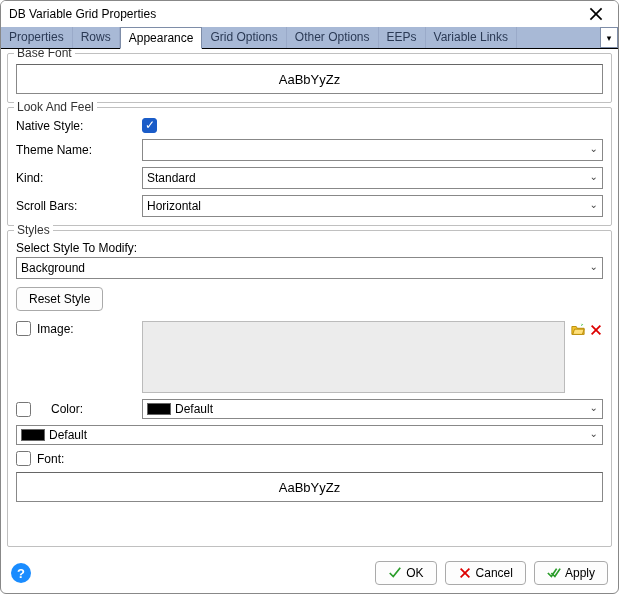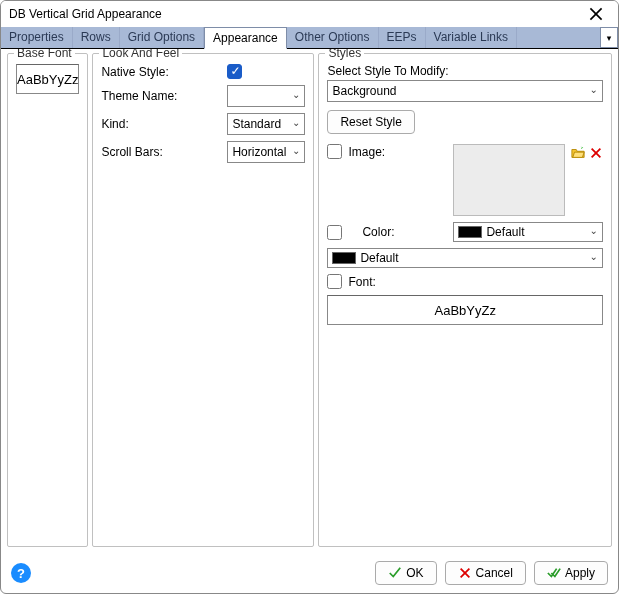--- a/index.html
+++ b/index.html
@@ -61,21 +61,21 @@
     width: 18px;
     background: #fff;
     border: 1px solid #7e8da8;
     display: flex; align-items: center; justify-content: center;
   }
   .content {
     flex: 1;
     padding: 4px 6px 6px 6px;
     overflow: hidden;
     display: flex;
-    flex-direction: row;
+    flex-direction: column;
     gap: 4px;
   }
   .group {
     border: 1px solid #c0c0c0;
     border-radius: 2px;
     padding: 10px 8px 8px 8px;
     position: relative;
   }
   .group > .legend {
     position: absolute;
@@ -206,34 +206,34 @@
     font-size: 13px;
   }
   svg.icon { width: 14px; height: 14px; }
 </style>
 </head>
 <body>
 
 <div class="window">
 
   <div class="titlebar">
-    <div class="title">DB Vertical Grid Appearance</div>
+    <div class="title">DB Variable Grid Properties</div>
     <div class="close">
       <svg class="icon" viewBox="0 0 10 10">
         <line x1="1" y1="1" x2="9" y2="9" stroke="#000" stroke-width="1.2"></line>
         <line x1="9" y1="1" x2="1" y2="9" stroke="#000" stroke-width="1.2"></line>
       </svg>
     </div>
   </div>
 
   <div class="tabs">
     <div class="tab">Properties</div>
     <div class="tab">Rows</div>
+    <div class="tab active">Appearance</div>
     <div class="tab">Grid Options</div>
-    <div class="tab active">Appearance</div>
     <div class="tab">Other Options</div>
     <div class="tab">EEPs</div>
     <div class="tab">Variable Links</div>
     <div class="overflow">
       <span style="font-size:9px;">▾</span>
     </div>
   </div>
 
   <div class="content">
 

